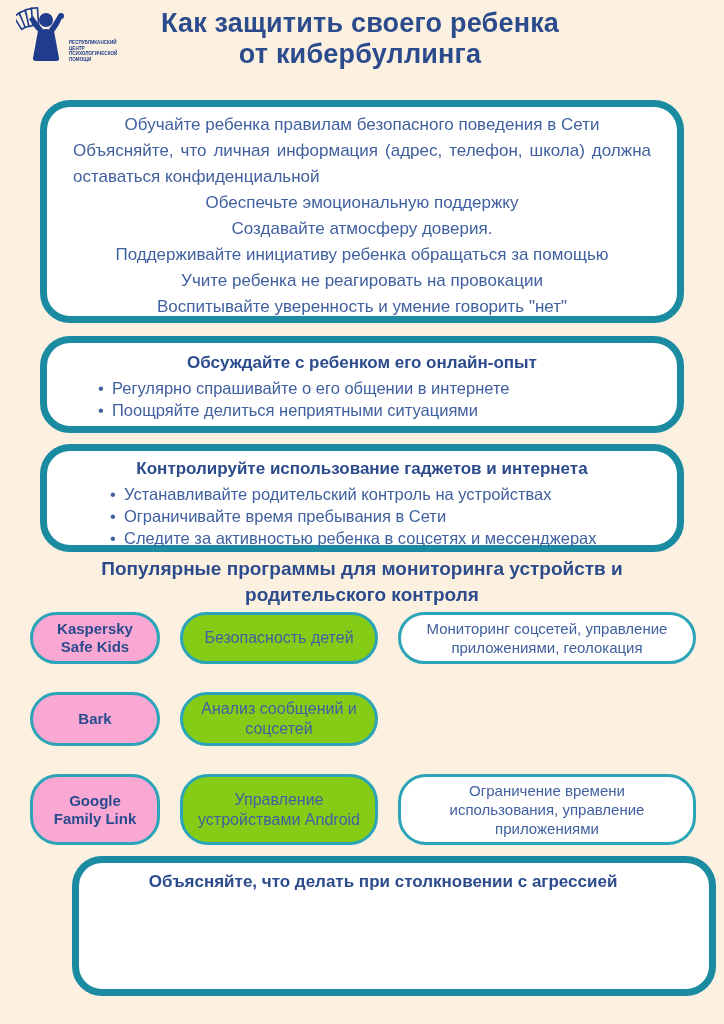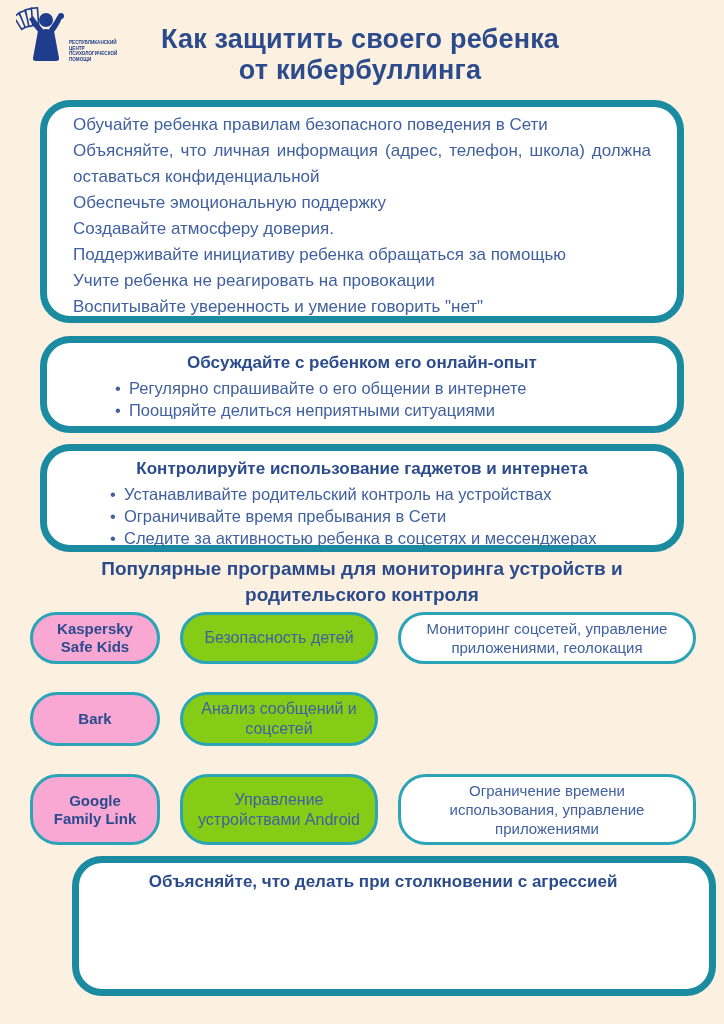--- a/index.html
+++ b/index.html
@@ -13,47 +13,47 @@
 
   
   #logo { position: absolute; top: 6px; left: 12px; width: 104px; height: 66px; }
   #logo svg { position: absolute; top: 0; left: 4px; }
   #logo .org-name {
     position: absolute; top: 34px; left: 57px; width: 48px;
     font-size: 4.6px; line-height: 1.2; font-weight: bold;
     color: #1f3d8c; text-transform: uppercase;
   }
   #page-title {
-    position: absolute; top: 24px; left: 0; width: 720px;
+    position: absolute; top: 8px; left: 0; width: 720px;
     text-align: center; font-size: 27px; font-weight: bold;
     color: #2b4b8d; line-height: 31px; letter-spacing: 0.2px;
   }
 
   
   .box {
     position: absolute; left: 40px; width: 644px;
     background: #ffffff; border: 7px solid #1a8ba1;
     border-radius: 30px; box-sizing: border-box;
   }
   #tips-box { top: 100px; height: 223px; padding: 5px 26px; }
-  #tips-box p { margin: 0; font-size: 17px; line-height: 26px; color: #40609f; }
+  #tips-box p { margin: 0; font-size: 17px; line-height: 26px; color: #40609f; text-align: center; }
   #tips-box p.justify { text-align: justify; }
 
   .box-title {
     text-align: center; font-weight: bold; font-size: 17px;
     color: #2b4b8d; line-height: 24px; margin: 0 0 2px 0;
   }
   .bullets { list-style: none; margin: 0; padding: 0 6px 0 38px; }
   .bullets li {
     position: relative; padding-left: 15px;
     font-size: 16.5px; line-height: 22px; color: #40609f;
   }
   .bullets li::before { content: "\2022"; position: absolute; left: 1px; }
 
-  #discuss-box { top: 336px; height: 97px; padding: 8px 29px; }
+  #discuss-box { top: 336px; height: 97px; padding: 8px 12px; }
   #control-box { top: 444px; height: 108px; padding: 6px 24px; }
 
   #aggression-box { top: 856px; height: 140px; padding: 7px 46px 6px 24px; margin-left: 32px; }
   #aggression-box .bullets li { line-height: 21.5px; }
 
   
   #section-heading {
     position: absolute; top: 556px; left: 40px; width: 644px;
     text-align: center; font-size: 19px; font-weight: bold;
     color: #2b4b8d; line-height: 26px;

